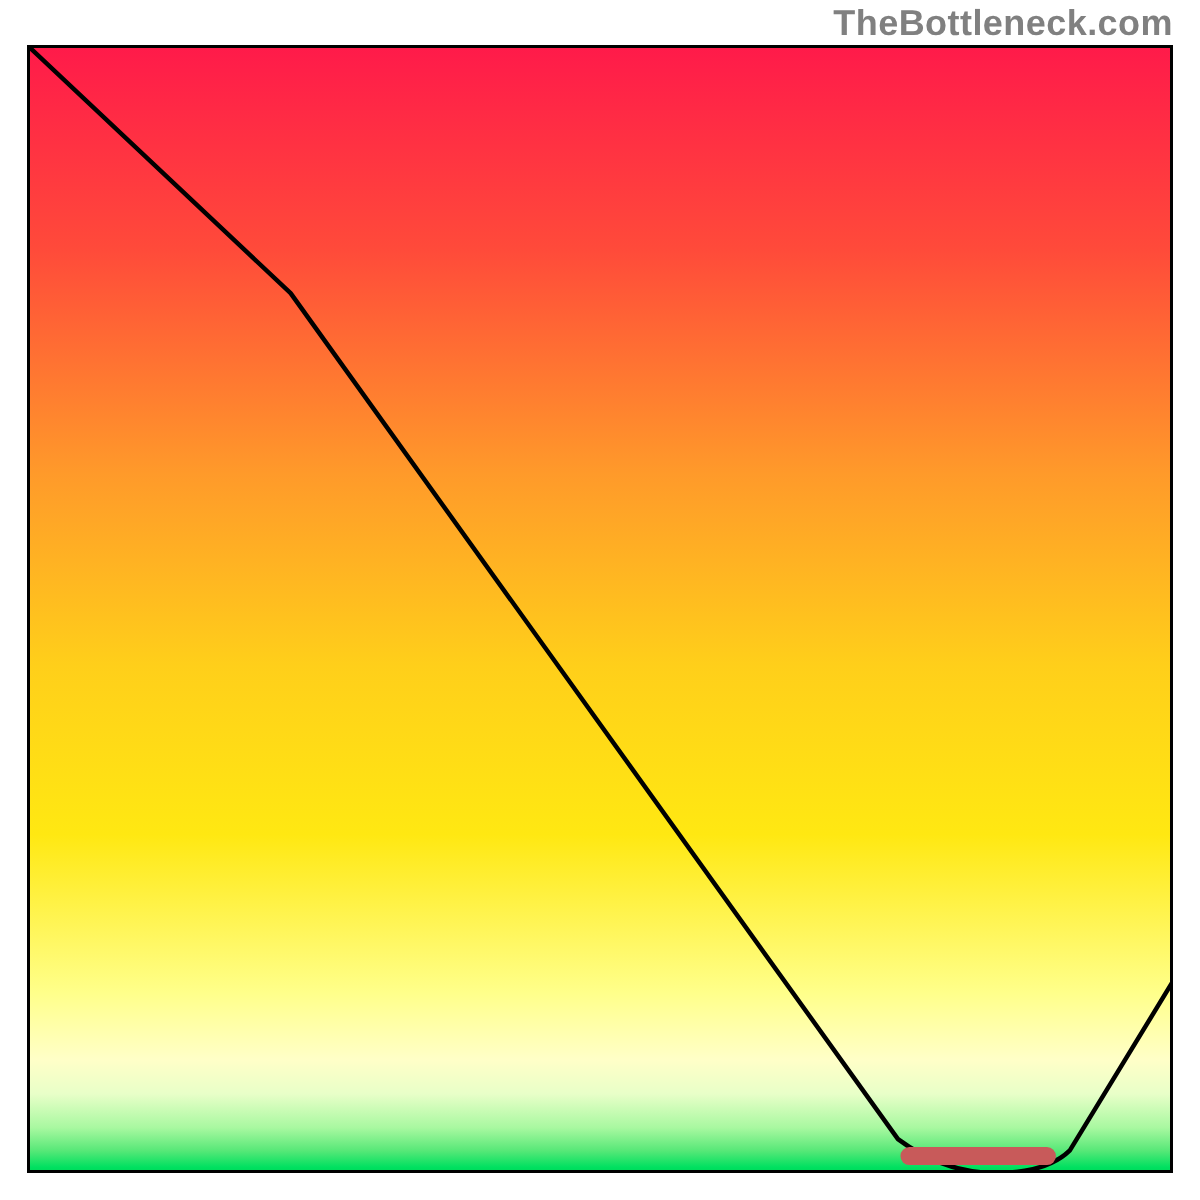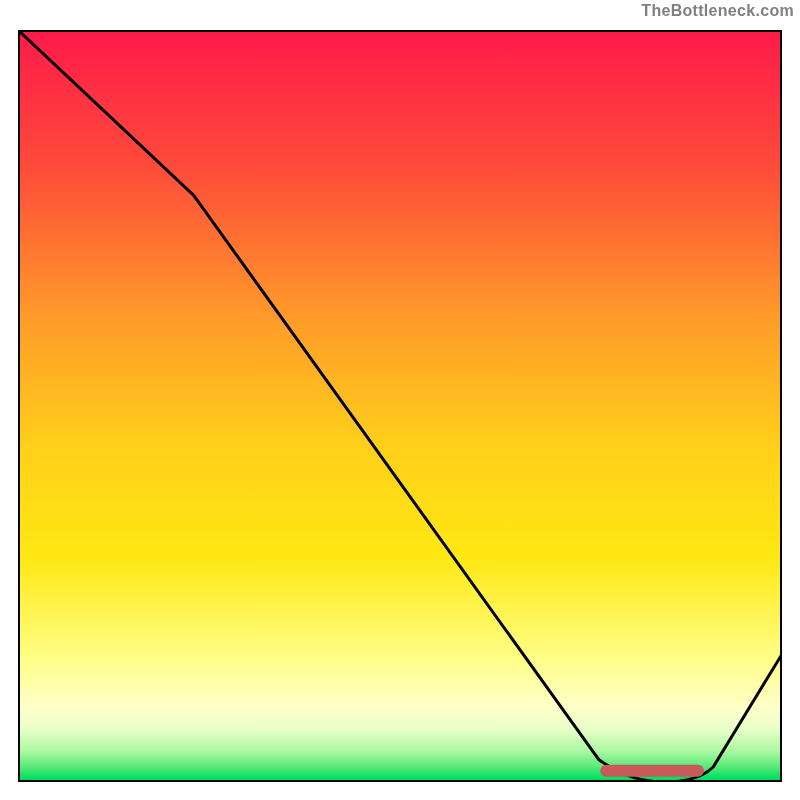--- a/index.html
+++ b/index.html
@@ -11,22 +11,22 @@
     font-family: Arial, Helvetica, sans-serif;
   }
   .container {
     position: relative;
     width: 800px;
     height: 800px;
   }
   .watermark {
     position: absolute;
     top: 2px;
-    right: 6px;
-    font-size: 16px;
+    right: 18px;
+    font-size: 24px;
     font-weight: bold;
     color: #808080;
     letter-spacing: 0.3px;
   }
   .plot {
     position: absolute;
     left: 18px;
     top: 30px;
     width: 764px;
     height: 752px;

